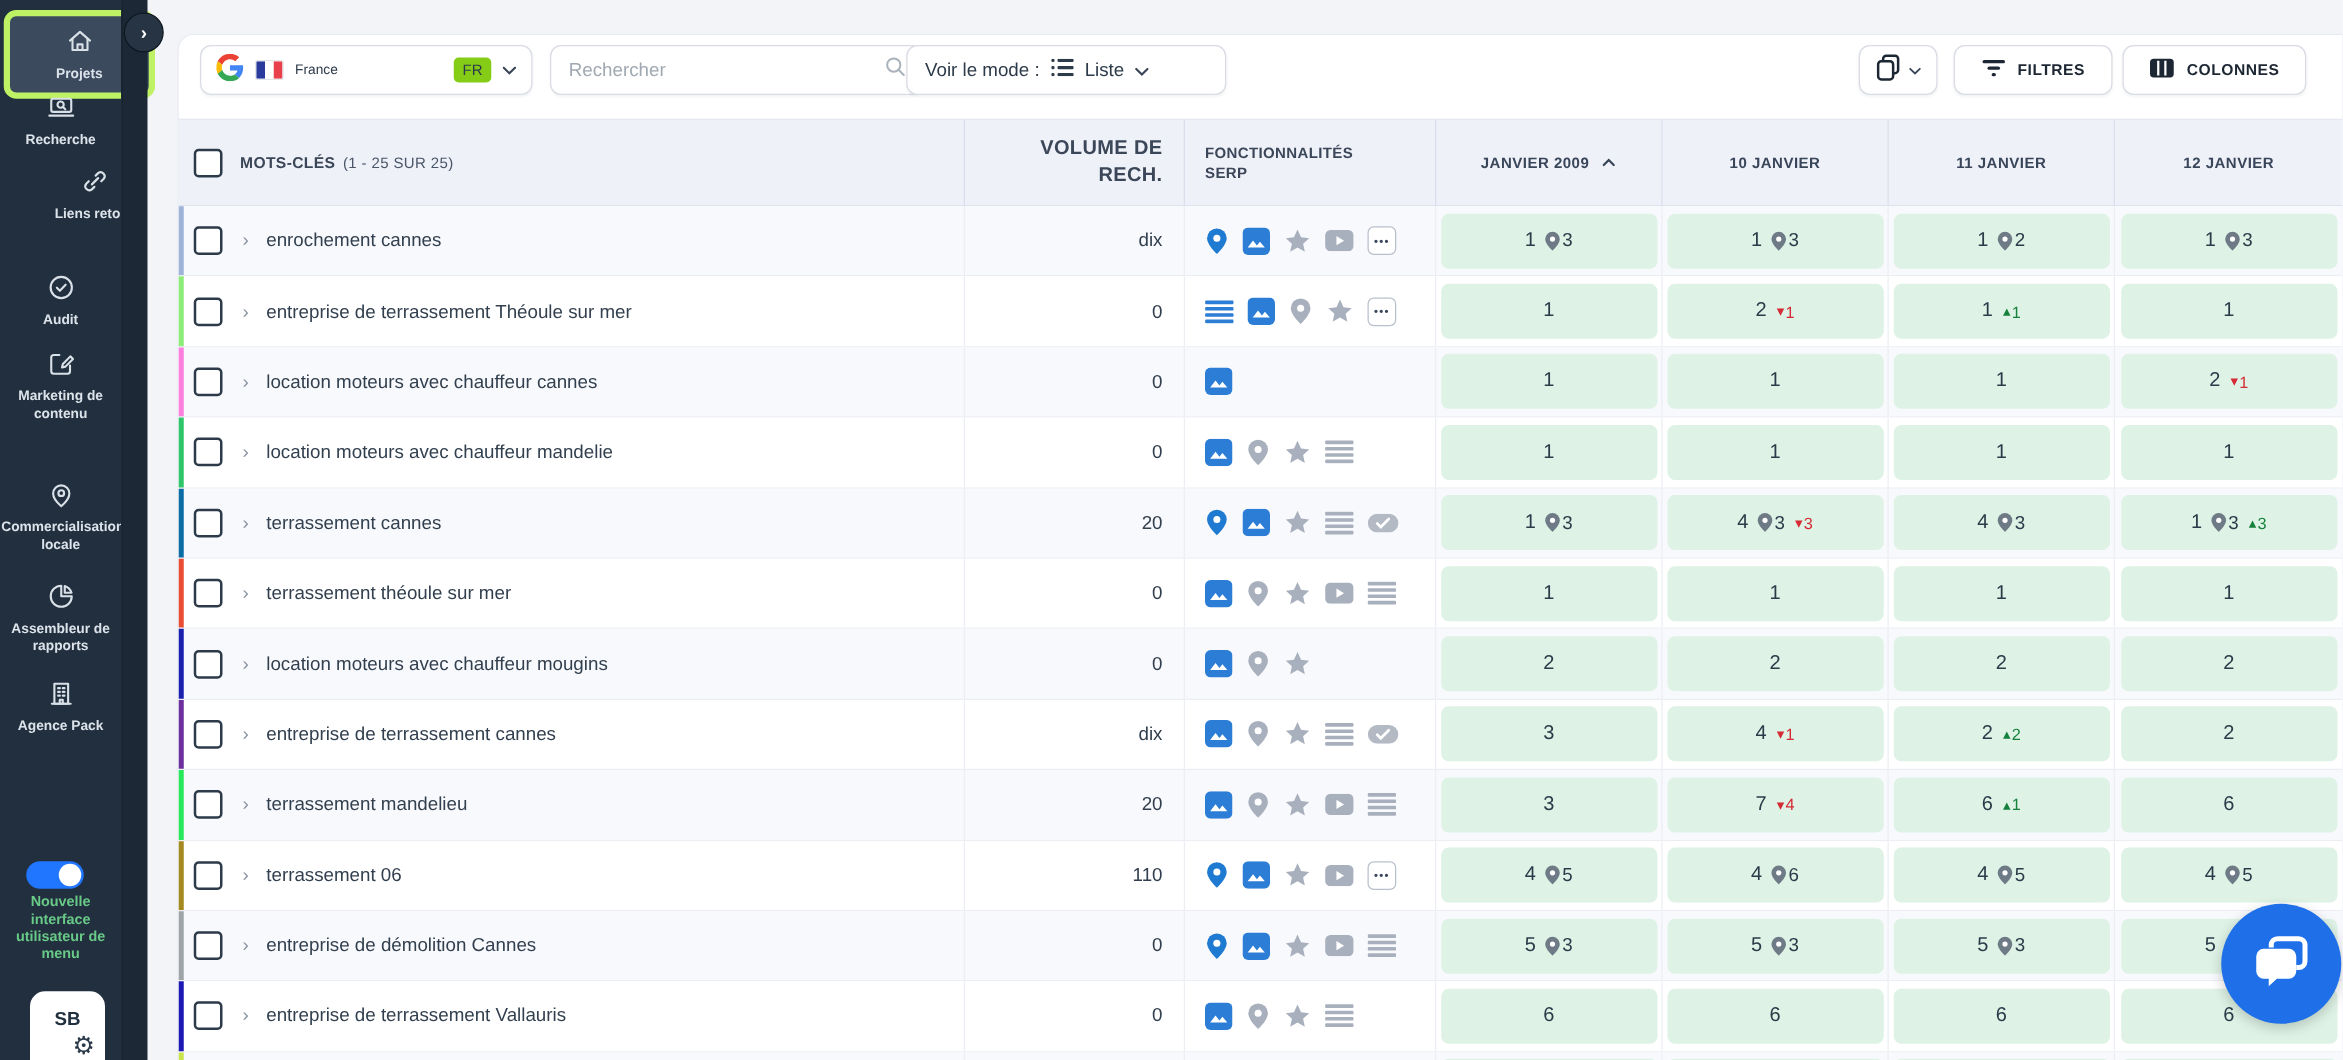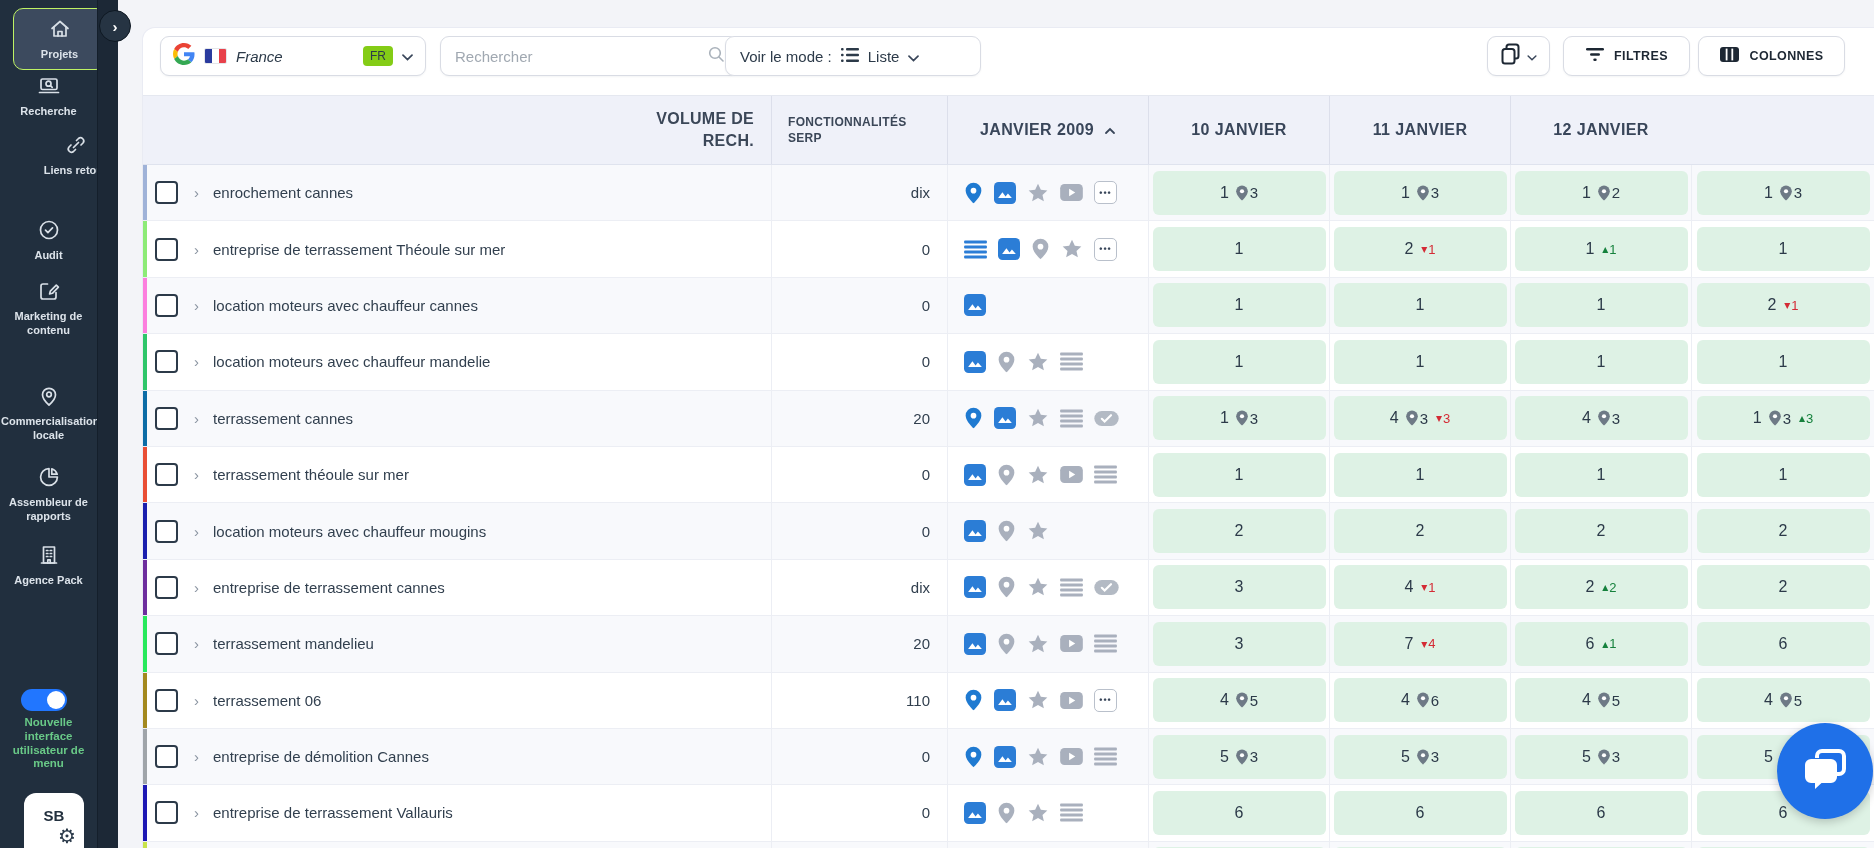--- a/index.html
+++ b/index.html
@@ -8,40 +8,40 @@
 
   
   .sidebar{position:absolute;left:0;top:0;width:97px;height:848px;background:#212f3e;z-index:5;}
   .side-strip{position:absolute;left:97px;top:0;width:20px;height:848px;background:#1c2836;z-index:5;border-left:1px solid #141f2b;}
   .expand-btn{position:absolute;left:99px;top:10px;width:30px;height:30px;border-radius:50%;
       background:#263443;border:1px solid #0e1822;color:#fff;display:flex;align-items:center;justify-content:center;
       font-size:15px;font-weight:bold;z-index:6;cursor:pointer;}
   .nav-item{position:absolute;left:0;width:97px;display:flex;flex-direction:column;align-items:center;gap:3px;cursor:pointer;}
   .nav-item .lbl{color:#dce3ea;font-size:11px;font-weight:bold;text-align:center;line-height:1.25;width:95px;}
   .nav-item svg{stroke:#d9e0e7;fill:none;stroke-width:1.7;stroke-linecap:round;stroke-linejoin:round;}
-  .nav-active{left:13px;width:83px;background:#3c4a5e;border:1px solid #bef264;border-radius:10px;padding:8px 4px 7px;}
+  .nav-active{left:3px;width:83px;background:#3c4a5e;border:5px solid #bef264;border-radius:10px;padding:8px 14px 7px;}
   .side-toggle{position:absolute;left:21px;top:689px;width:46px;height:22px;background:#2176ff;border-radius:12px;cursor:pointer;}
   .side-toggle .knob{position:absolute;right:2px;top:2px;width:18px;height:18px;border-radius:50%;background:#fff;}
   .toggle-label{position:absolute;left:2px;top:716px;width:93px;color:#69c987;font-size:11.5px;font-weight:bold;text-align:center;line-height:1.2;}
   .avatar{position:absolute;left:24px;top:793px;width:60px;height:62px;background:#fff;border-radius:12px;
       display:flex;justify-content:center;padding-top:14px;font-size:15px;font-weight:bold;color:#22303e;cursor:pointer;}
   .gear{position:absolute;left:58px;top:824px;font-size:20px;color:#2b3a4a;z-index:7;}
 
   
   .content{position:absolute;left:117px;top:0;right:0;bottom:0;background:#f3f4f8;}
   .card{position:absolute;left:26px;top:28px;right:0;bottom:0;background:#fff;border-radius:12px 0 0 0;
         box-shadow:0 0 0 1px #e9ebf3;}
 
   
   .tbtn{position:absolute;top:8px;height:40px;background:#fff;border:1px solid #d9dce4;border-radius:9px;
         display:flex;align-items:center;box-shadow:0 1px 2px rgba(20,30,60,.05);box-sizing:border-box;cursor:pointer;}
   .se-select{left:17px;width:266px;padding:0 12px;gap:9px;}
   .flag{width:21px;height:14px;display:flex;border:1px solid #e4e6ea;border-radius:2px;overflow:hidden;}
   .flag i{flex:1;} .flag i:nth-child(1){background:#2a3b9e;} .flag i:nth-child(2){background:#fff;} .flag i:nth-child(3){background:#e8414b;}
-  .se-name{font-size:15px;color:#2c3a49;flex:1;font-style:italic;}
+  .se-name{font-size:11px;color:#2c3a49;flex:1;}
   .fr-badge{background:#84cc16;border-radius:4px;padding:3px 7px;font-size:12px;color:#2c3a49;}
   .search-box{left:297px;width:298px;padding:0 12px;cursor:text;}
   .search-box input{border:none;outline:none;flex:1;font-size:15px;color:#2c3a49;font-family:inherit;background:transparent;}
   .search-box input::placeholder{color:#a0a8b1;}
   .viewmode{left:582px;width:256px;padding:0 14px;gap:9px;font-size:15px;}
   .copy-btn{left:1344px;width:63px;justify-content:center;gap:6px;}
   .filters-btn{left:1420px;width:127px;justify-content:center;gap:9px;font-size:12.5px;font-weight:bold;letter-spacing:.4px;color:#1d2733;}
   .columns-btn{left:1555px;width:147px;justify-content:center;gap:9px;font-size:12.5px;font-weight:bold;letter-spacing:.4px;color:#1d2733;}
 
   
@@ -50,21 +50,21 @@
          grid-template-columns:628px 176px 201px 181px 181px 181px 183px;box-sizing:border-box;}
   .thead>div{display:flex;align-items:center;box-sizing:border-box;}
   .thead>div+div{border-left:1px solid #dcdfeb;}
   .th-kw{padding-left:12px;gap:14px;}
   .th-kw .t1{font-size:12.5px;font-weight:bold;color:#3b4758;letter-spacing:.3px;}
   .th-kw .t2{font-size:12px;color:#4a5668;letter-spacing:.3px;margin-left:-8px;}
   .th-vol{justify-content:flex-end;padding-right:17px;text-align:right;}
   .th-vol span{display:block;width:100px;font-size:16px;font-weight:bold;color:#3b4758;line-height:1.35;letter-spacing:.3px;}
   .th-serp{padding-left:16px;}
   .th-serp span{display:block;width:130px;font-size:12px;font-weight:bold;color:#3b4758;line-height:1.35;letter-spacing:.3px;}
-  .th-date{justify-content:center;gap:10px;font-size:16px;font-weight:bold;color:#39465a;letter-spacing:.4px;cursor:pointer;}
+  .th-date{justify-content:center;gap:10px;font-size:12px;font-weight:bold;color:#39465a;letter-spacing:.4px;cursor:pointer;}
 
   
   .cb{width:19px;height:19px;border:2px solid #2c3a49;border-radius:4px;background:#fff;flex:none;cursor:pointer;}
 
   
   .rows{position:absolute;left:0;right:0;top:137px;}
   .trow{display:grid;grid-template-columns:628px 176px 201px 181px 181px 181px 183px;height:56.4px;
         border-bottom:1px solid #eceef4;background:#fff;box-sizing:border-box;}
   .trow:nth-child(odd){background:#f8f9fc;}
   .trow>div{display:flex;align-items:center;box-sizing:border-box;}
@@ -265,20 +265,25 @@
       <div class="tbtn columns-btn">
         <span><svg width="21" height="17" viewBox="0 0 21 17">
               <rect x="1" y="1" width="19" height="15" rx="3" fill="#1d2733"></rect>
               <rect x="6.7" y="2.6" width="1.8" height="11.8" fill="#fff"></rect>
               <rect x="12.4" y="2.6" width="1.8" height="11.8" fill="#fff"></rect>
             </svg></span>
         <span>COLONNES</span>
       </div>
 
       <div class="thead">
+        <div class="th-kw">
+          <span class="cb"></span>
+          <span class="t1">MOTS-CLÉS</span>
+          <span class="t2">(1 - 25 SUR 25)</span>
+        </div>
         <div class="th-vol">
             <span>VOLUME DE RECH.</span>
           </div>
         <div class="th-serp">
             <span>FONCTIONNALITÉS SERP</span>
           </div>
         <div class="th-date">
           <span>JANVIER 2009</span>
           <span><svg width="12" height="8" viewBox="0 0 12 8">
                 <path d="M2 6l4-4 4 4" stroke="#39465a" stroke-width="1.8" fill="none" stroke-linecap="round"></path>

